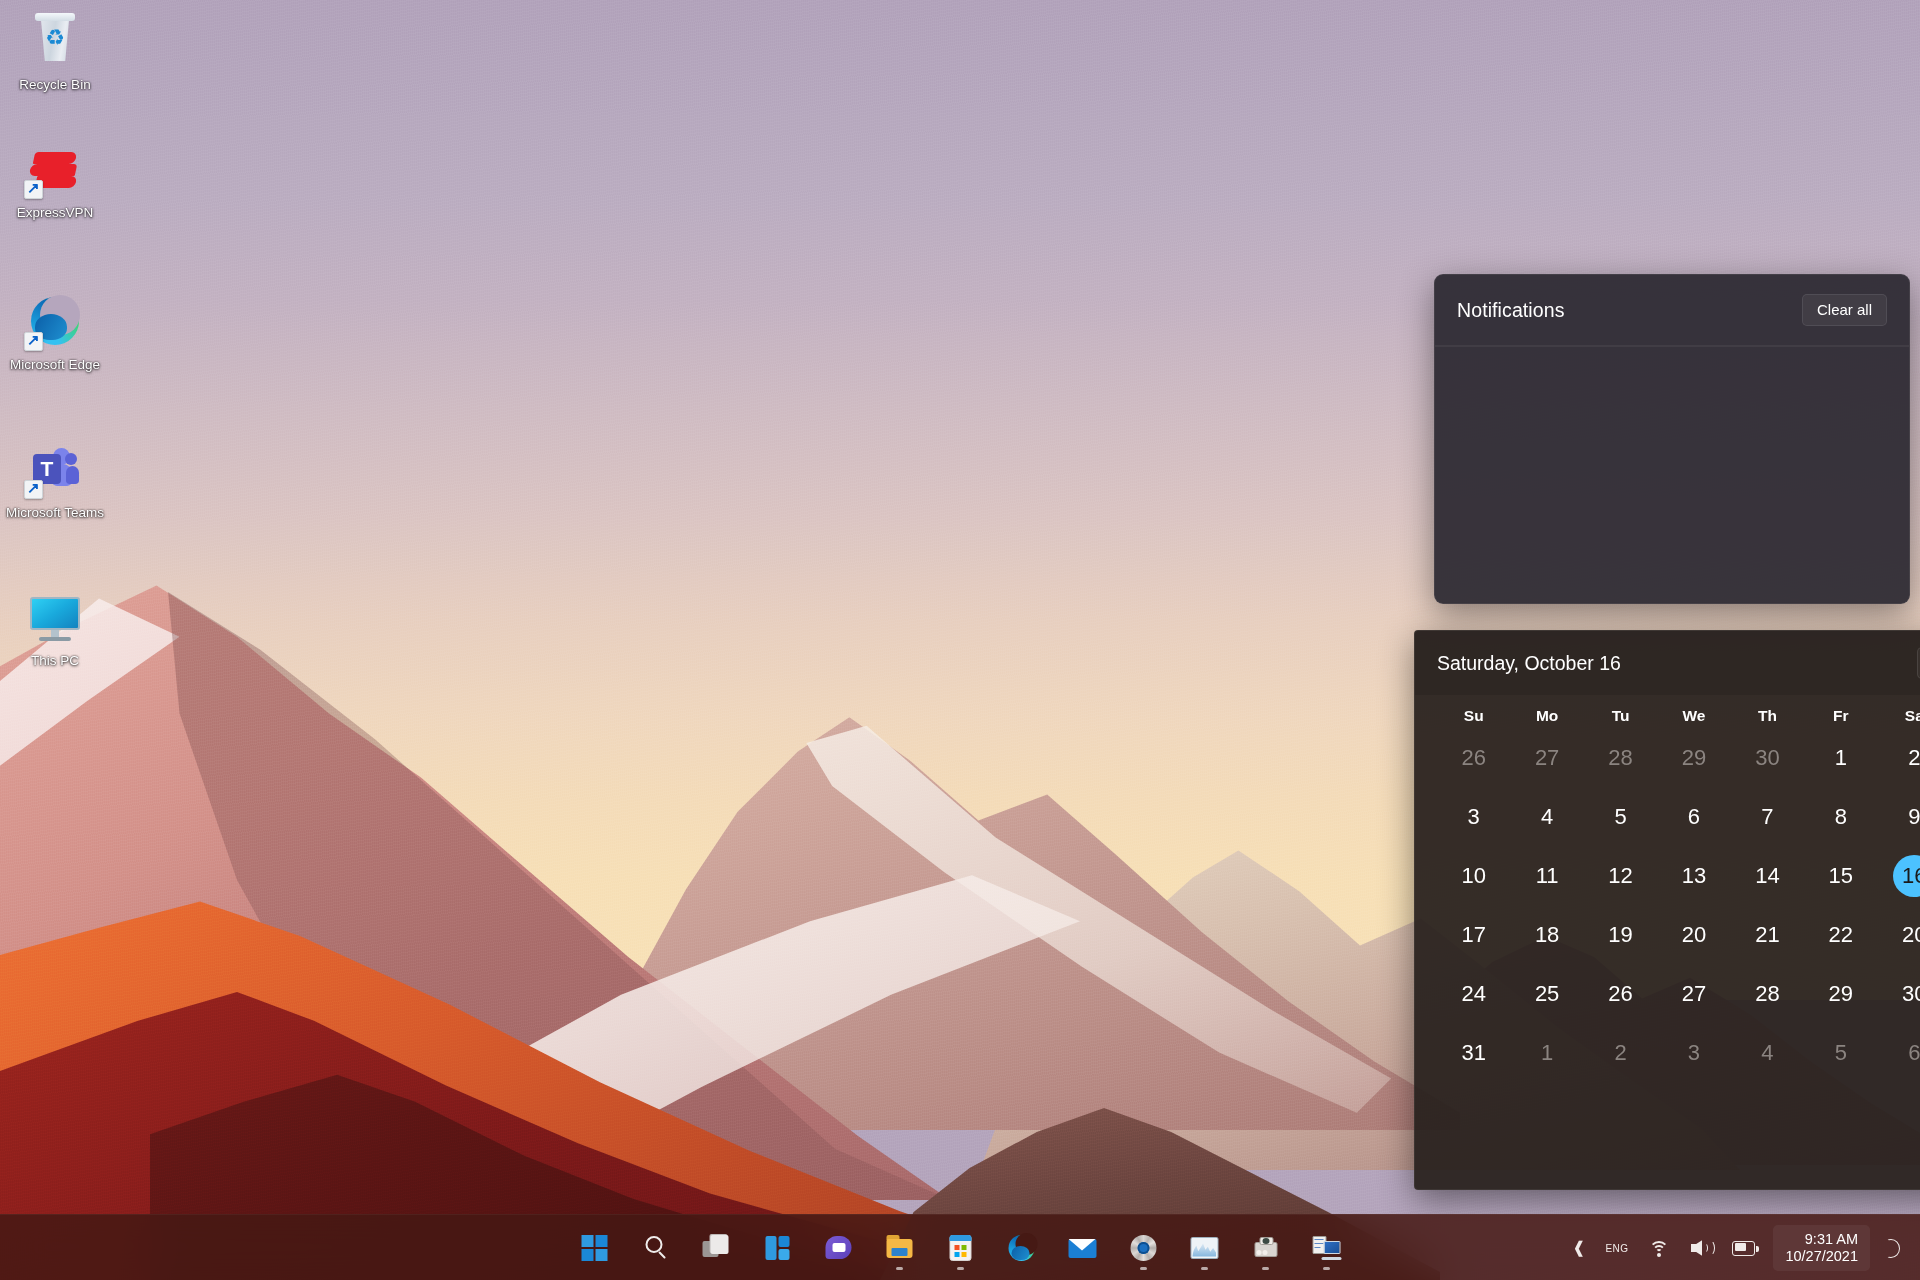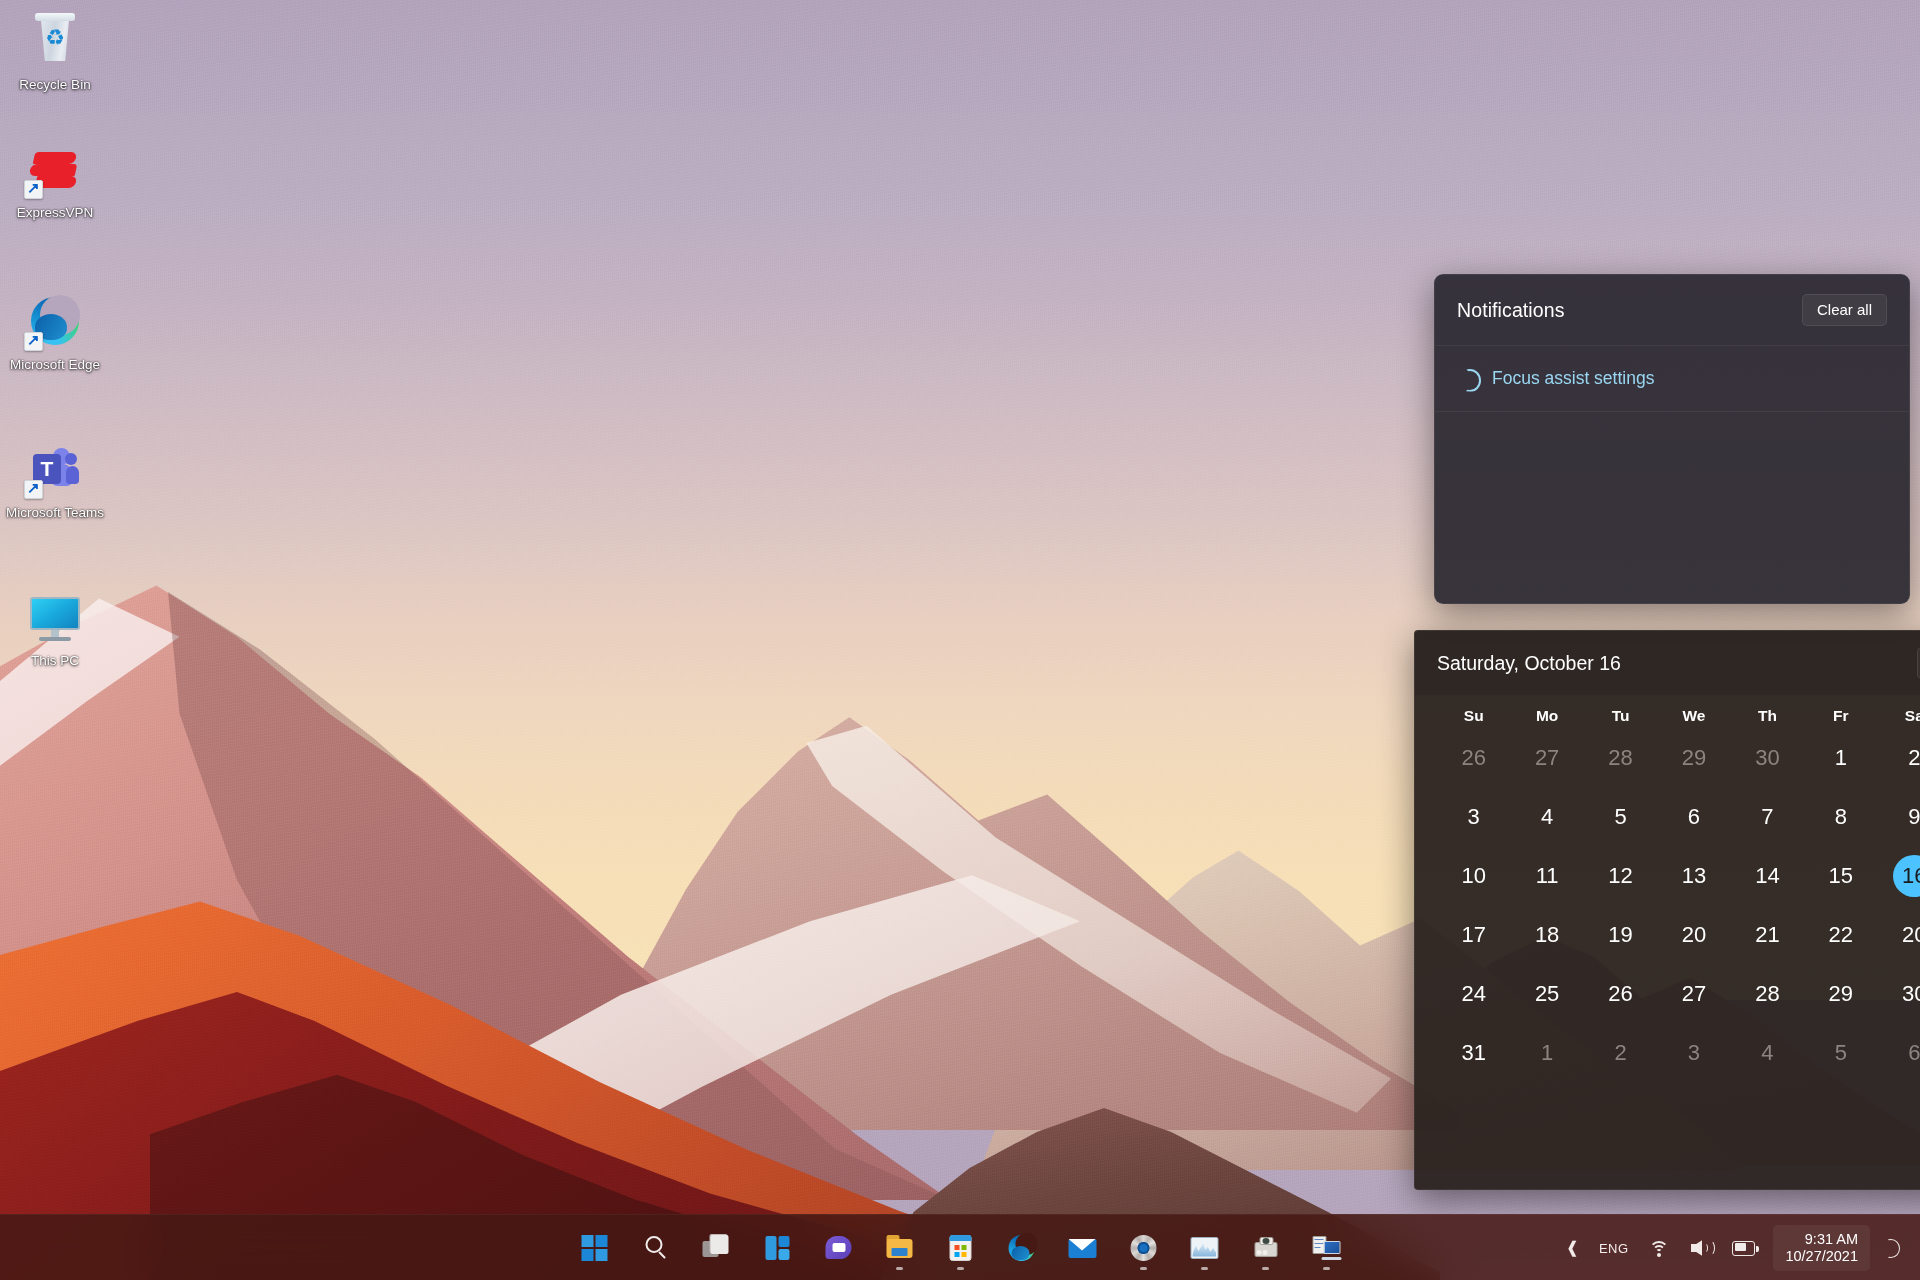--- a/index.html
+++ b/index.html
@@ -369,21 +369,21 @@
   .rm-base{position:absolute;right:-1px;bottom:2px;width:20px;height:3px;background:#cfd8e2;border-radius:2px;}
 
   
   #tb-right {
     position:absolute; right:0; top:0; height:66px;
     display:flex; align-items:center; padding-right:14px; gap:0;
   }
   .tr-item { height:46px; display:flex; align-items:center; justify-content:center;
     padding:0 10px; border-radius:5px; cursor:default; color:#f3eeec; }
   .chev-up { font-size:16px; line-height:1; color:#f0ebe9; }
-  .tr-lang { font-size:13px; letter-spacing:.4px; }
+  .tr-lang { font-size:10px; letter-spacing:.4px; }
   .wifi { width:22px; height:20px; position:relative; }
   .wifi i { position:absolute; left:50%; transform:translateX(-50%);
     border:2px solid #f0ebe9; border-bottom-color:transparent;
     border-left-color:transparent; border-right-color:transparent; border-radius:50%; }
   .wifi i:nth-child(1){ width:20px;height:20px;top:3px; }
   .wifi i:nth-child(2){ width:13px;height:13px;top:7px; }
   .wifi i:nth-child(3){ width:6px;height:6px;top:11px; }
   .wifi b { position:absolute; left:50%; bottom:1px; transform:translateX(-50%);
     width:4px;height:4px;border-radius:50%;background:#f0ebe9; }
   .spk { width:22px; height:18px; position:relative; }
@@ -489,24 +489,20 @@
     <div class="dlabel">This PC</div>
   </div>
 </div>
 
 <div id="notif-panel">
   <div class="np-head">
     <div class="np-title">Notifications</div>
     <div class="np-clear">Clear all</div>
   </div>
   <div class="np-divider"></div>
-  <div class="np-focus">
-    <span class="moon-ico"></span>
-    <span class="np-focus-label">Focus assist settings</span>
-  </div>
   <div class="np-divider"></div>
 </div>
 
 <div id="cal-panel">
   <div class="cal-head">
     <div class="cal-date">Saturday, October 16</div>
     <div class="cal-collapse">
       <span>❯</span>
     </div>
   </div>

